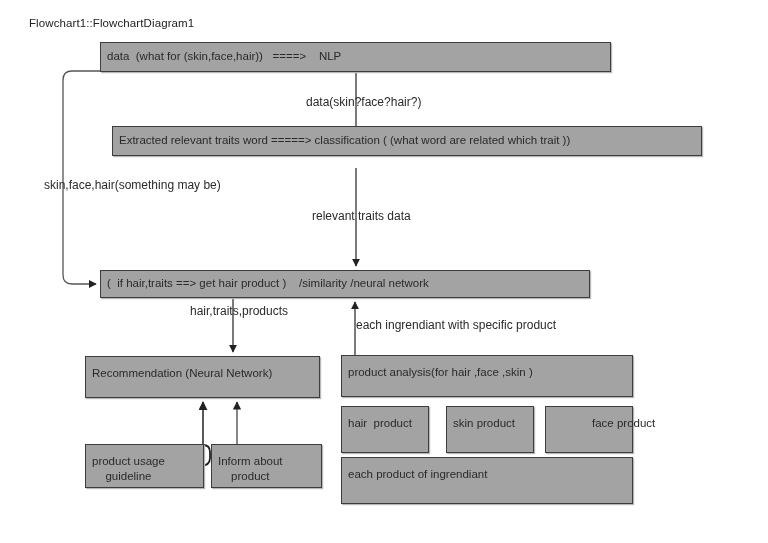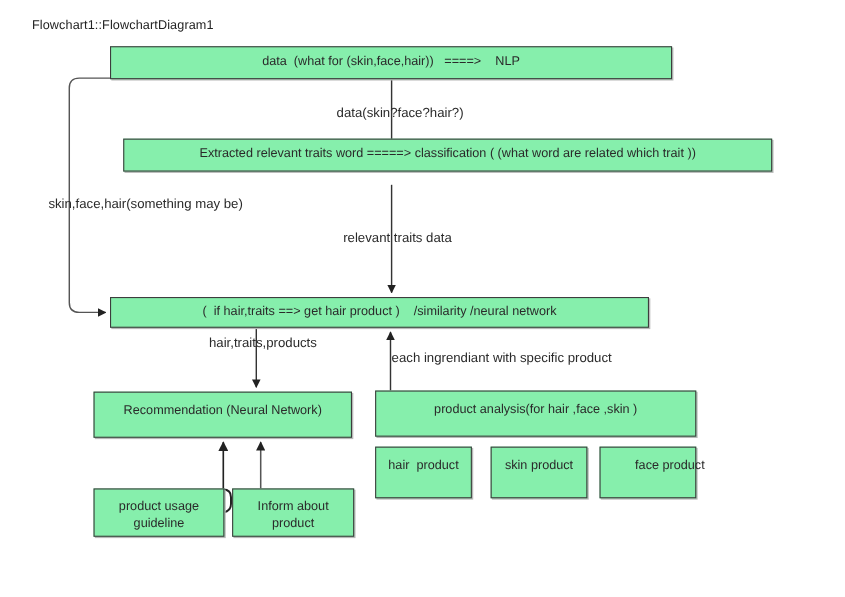--- a/index.html
+++ b/index.html
@@ -32,26 +32,26 @@
     left: 29px;
     top: 17px;
     font-size: 11.5px;
     color: #222222;
     white-space: nowrap;
     letter-spacing: 0.1px;
   }
   .node {
     position: absolute;
     box-sizing: border-box;
-    background: #86efac;
+    background: #a3a3a3;
     border: 1px solid #3d3d3d;
     box-shadow: 1.2px 1.2px 0 0 #b8b8b8;
     display: flex;
     align-items: center;
-    justify-content: center;
+    justify-content: flex-start;
     text-align: center;
   }
   .node > .node-label {
     font-size: 11.5px;
     color: #2a2a2a;
     line-height: 1.32;
     white-space: pre;
     padding: 0 6px;
   }
   .node.top-align > .node-label {
@@ -134,20 +134,23 @@
   </div>
 
   <div class="node top-align" id="n-hair-product" style="left: 341px; top: 406px; width: 88px; height: 47px;">
     <span class="node-label">hair  product</span>
   </div>
 
   <div class="node top-align" id="n-face-product" style="left: 545px; top: 406px; width: 88px; height: 47px; padding-left: 40px;">
     <span class="node-label">face product</span>
   </div>
 
+  <div class="node top-align" id="n-each-product" style="left: 341px; top: 457px; width: 292px; height: 47px;">
+    <span class="node-label">each product of ingrendiant</span>
+  </div>
 
   <div class="node top-align" id="n-usage-guideline" style="left: 85px; top: 444px; width: 119px; height: 44px;">
     <span class="node-label">product usage
 guideline</span>
   </div>
 
   <div class="node top-align" id="n-inform-product" style="left: 211px; top: 444px; width: 111px; height: 44px;">
     <span class="node-label">Inform about
 product</span>
   </div>

